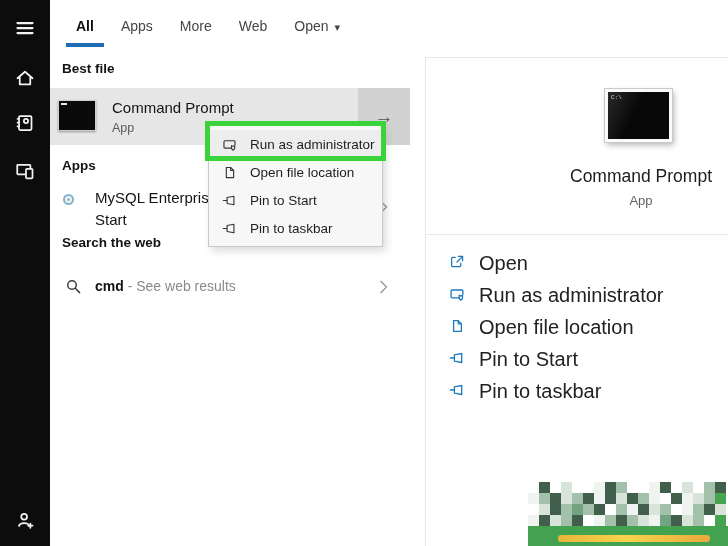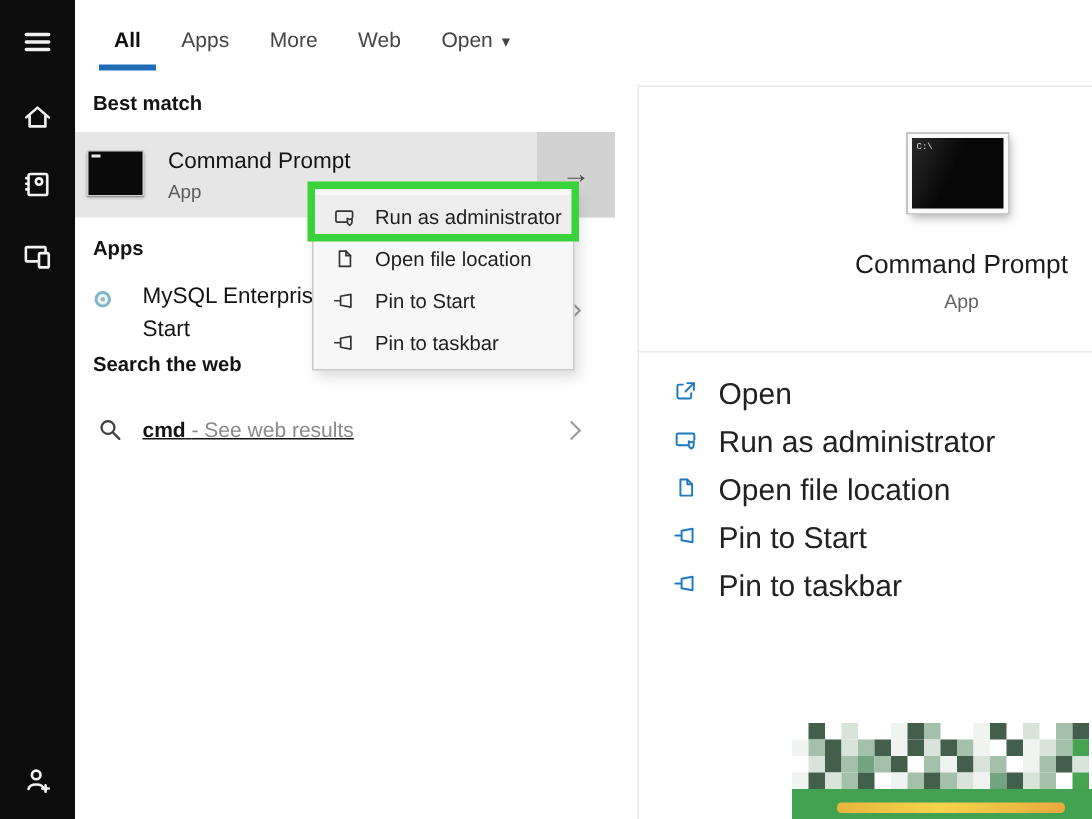--- a/index.html
+++ b/index.html
@@ -35,21 +35,21 @@
   .mysql-ic { position:absolute; left:13px; top:8px; width:11px; height:11px; border:2px solid #7fb6c9;
               border-radius:50%; background:#eef4f6; }
   .mysql-ic::after { content:""; position:absolute; left:2.2px; top:2.2px; width:3px; height:3px; border-radius:50%; background:#9fb3ba; }
   .mysql-l1 { position:absolute; left:45px; top:3px; width:260px; font-size:15px; color:#141414; white-space:nowrap; overflow:hidden; }
   .mysql-l2 { position:absolute; left:45px; top:25px; font-size:15px; color:#141414; }
   .chev { position:absolute; left:328px; width:12px; height:16px; color:#9a9a9a; }
   .chev svg { width:100%; height:100%; stroke:currentColor; fill:none; stroke-width:1.4; }
   .web-row { position:absolute; left:0; top:219px; width:360px; height:30px; }
   .mag { position:absolute; left:15px; top:4px; width:17px; height:17px; color:#3f3f3f; }
   .mag svg { width:100%; height:100%; stroke:currentColor; fill:none; stroke-width:1.5; stroke-linecap:round; }
-  .web-text { position:absolute; left:45px; top:4px; font-size:14px; color:#141414;text-decoration:underline; }
+  .web-text { position:absolute; left:45px; top:4px; font-size:14px; color:#141414; }
   .web-text b { font-weight:bold; }
   .web-suffix { color:#8a8a8a; font-weight:normal; }
   
   .ctx { position:absolute; left:208px; top:125px; width:175px; height:122px; background:#f7f7f7;
          border:1px solid #c9c9c9; box-shadow:3px 4px 8px rgba(0,0,0,.14); z-index:10; padding-top:4px; }
   .ctx-item { height:28px; display:flex; align-items:center; padding-left:13px; gap:13px;
               font-size:13.5px; color:#1e1e1e; }
   .ctx-item.hl { background:#ededed; }
   .ctx-item .cic { width:15px; height:15px; color:#333; flex:0 0 15px; }
   .cic svg { width:100%; height:100%; stroke:currentColor; fill:none; stroke-width:1.2; stroke-linejoin:round; stroke-linecap:round; }
@@ -117,21 +117,21 @@
 
   <div class="tabs">
     <div class="tab active">All</div>
     <div class="tab">Apps</div>
     <div class="tab">More</div>
     <div class="tab">Web</div>
     <div class="tab"><span>Open</span><span class="caret">▾</span></div>
   </div>
 
   <div class="results">
-    <div class="sec-h" style="top:6px">Best match</div>
+    <div class="sec-h" style="top:6px">Best file</div>
 
     <div class="bm-row">
       <div class="mini-term"></div>
       <div class="bm-title">Command Prompt</div>
       <div class="bm-sub">App</div>
       <div class="bm-arrowbox">
         <span>→</span>
       </div>
     </div>
 

